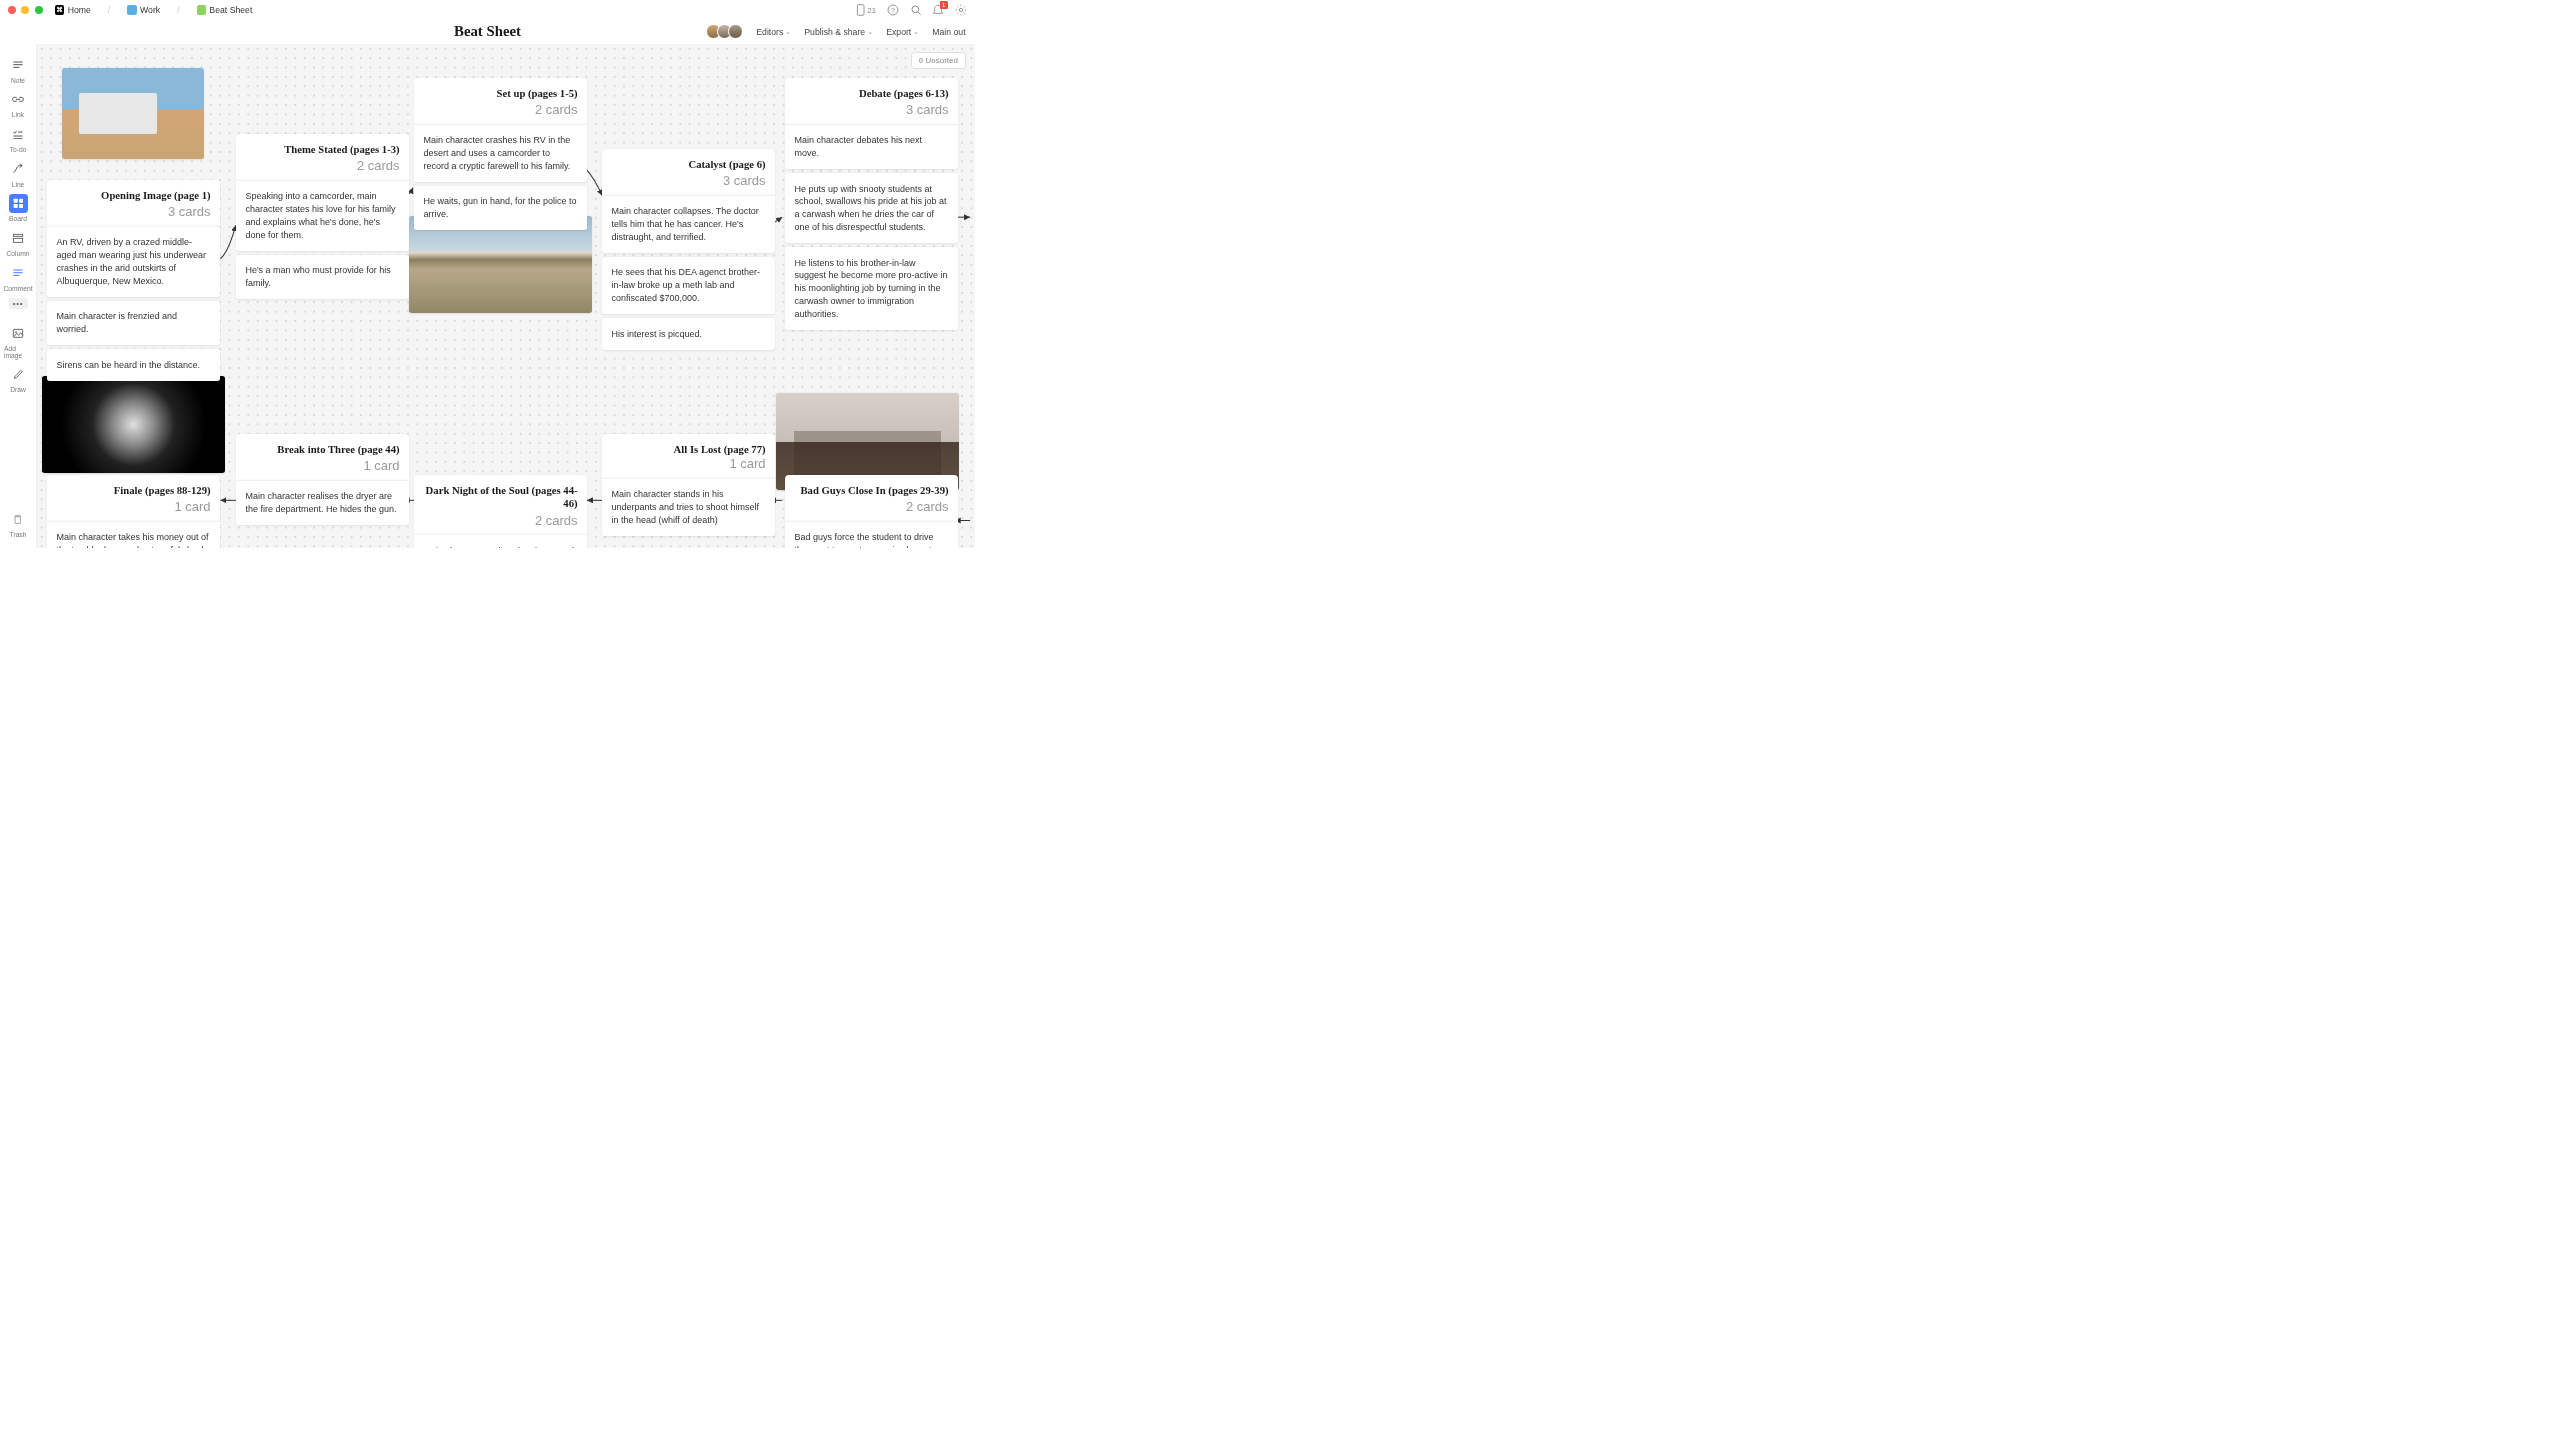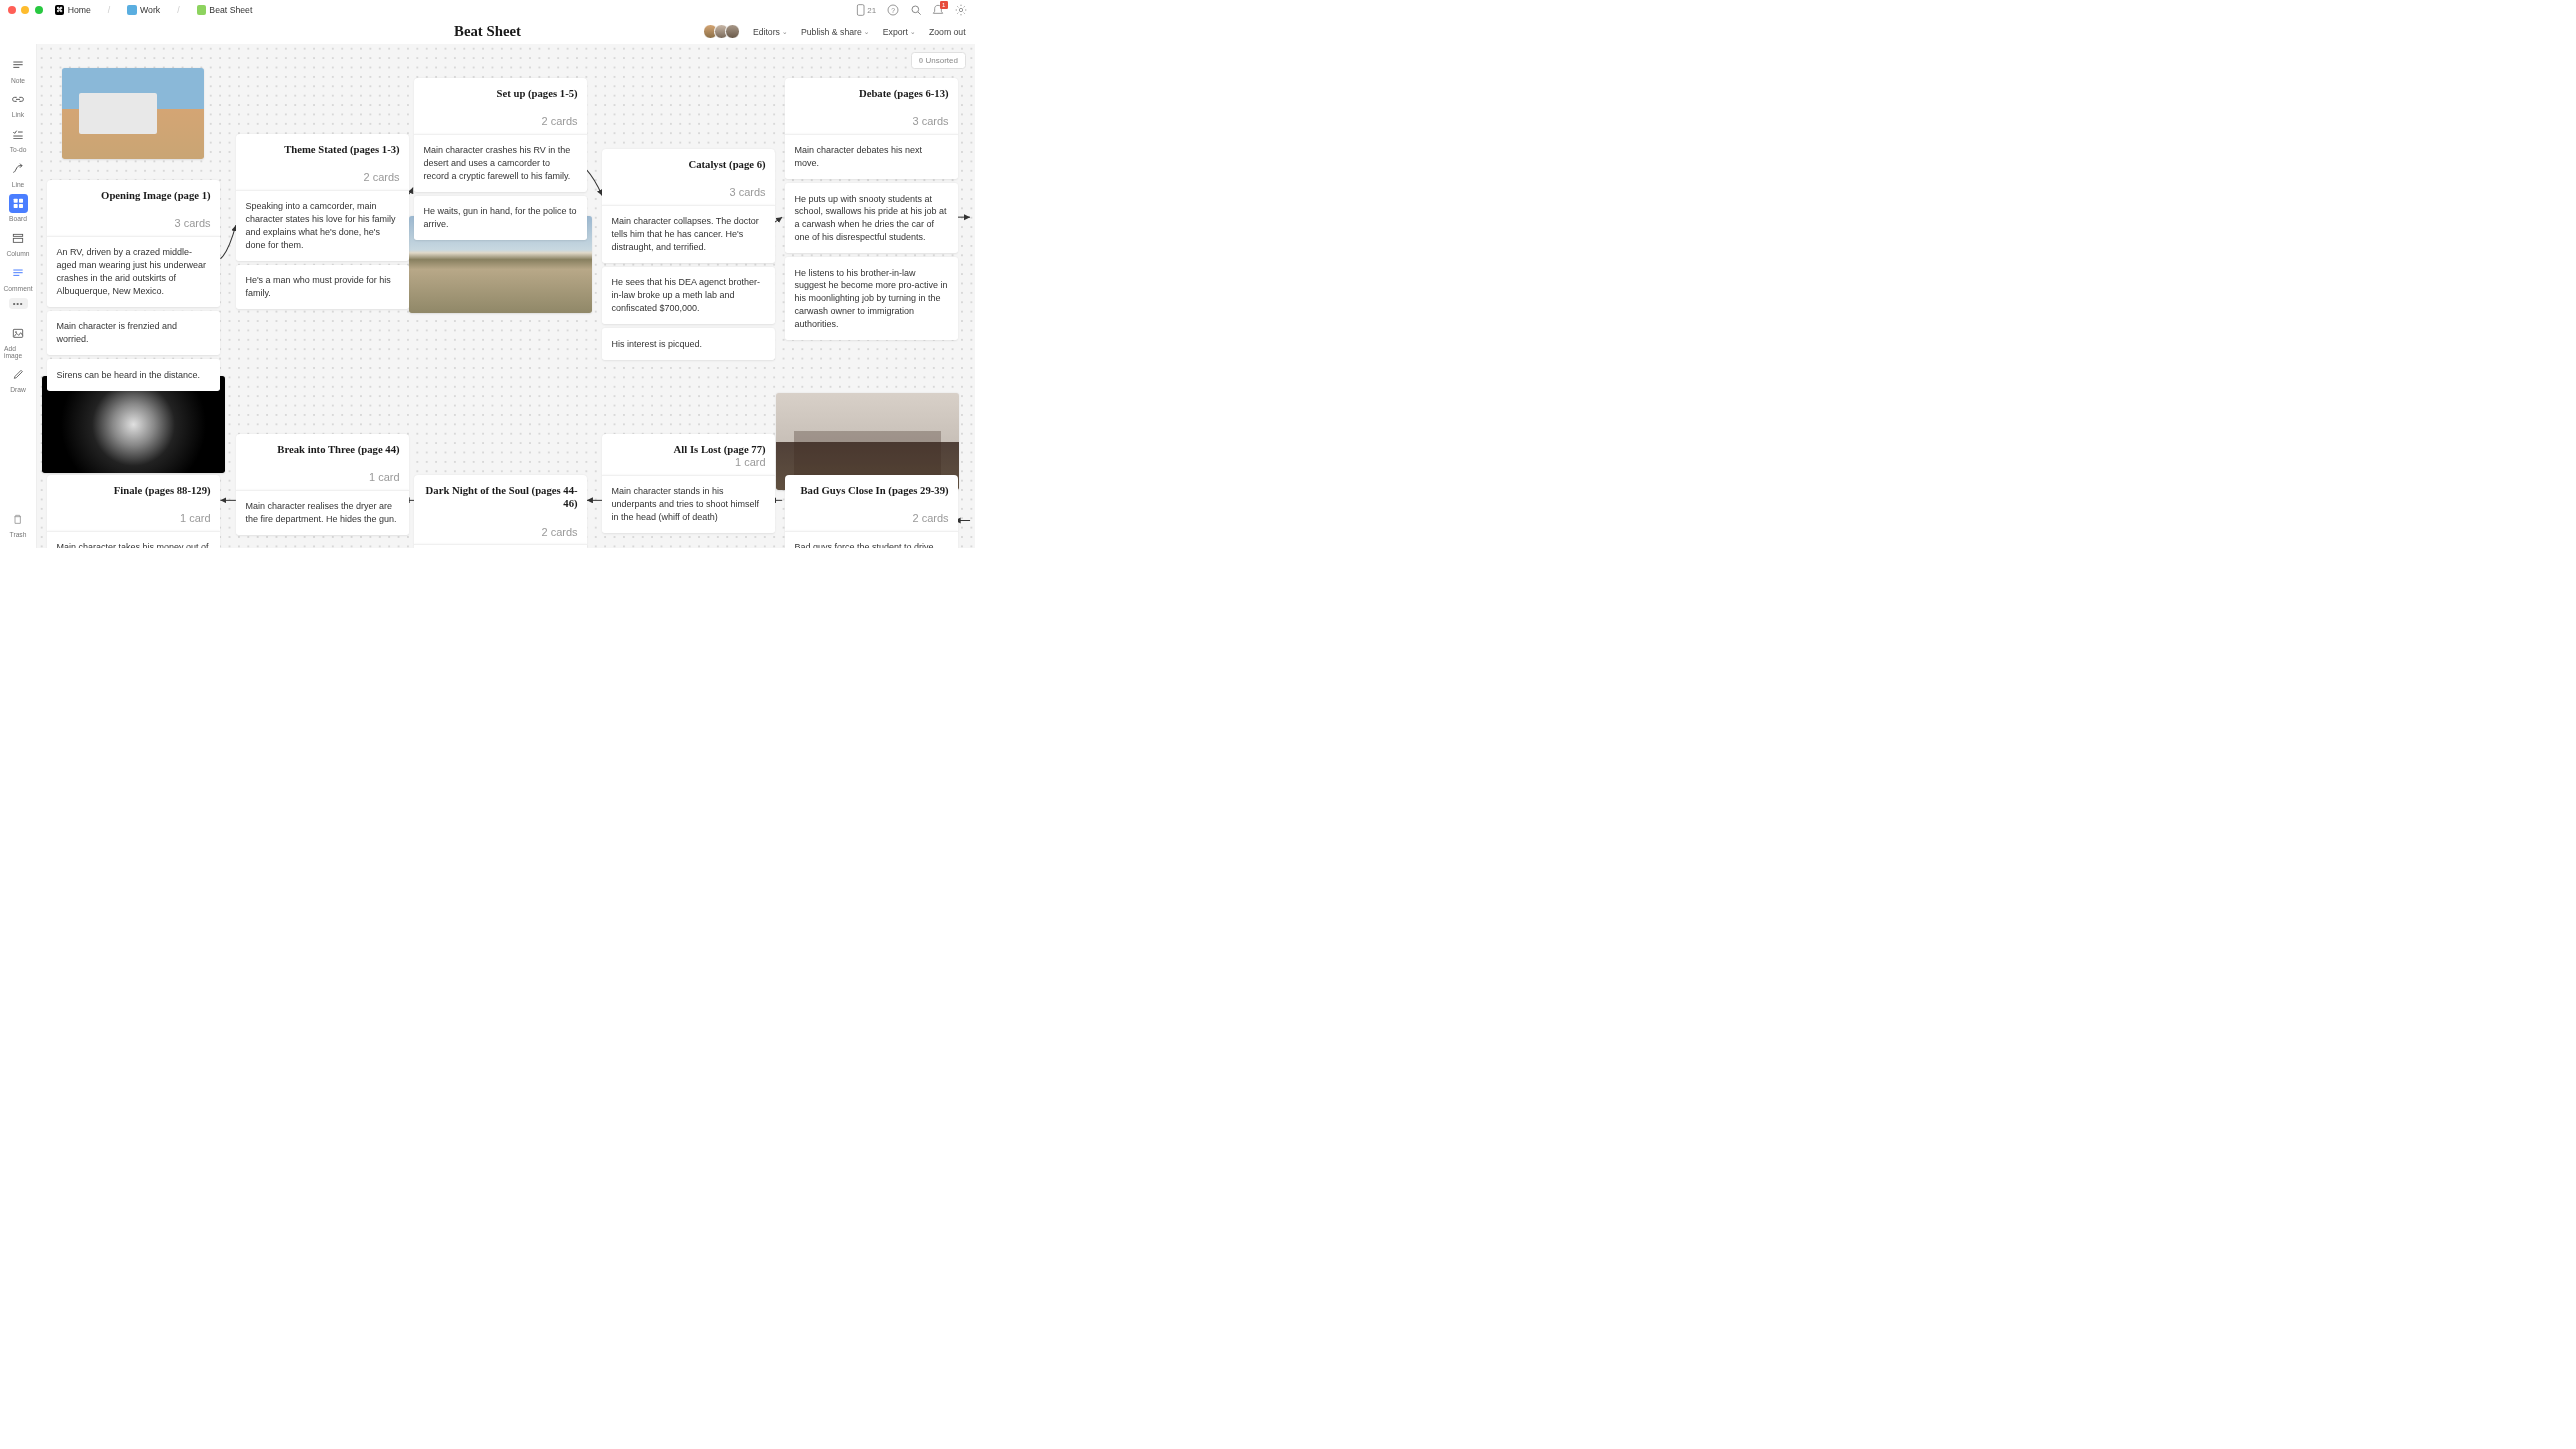--- a/index.html
+++ b/index.html
@@ -49,21 +49,21 @@
 
 
 .canvas { flex:1; background:#f5f5f5; background-image: radial-gradient(#d8d8d8 0.7px, transparent 0.7px); background-size: 9.4px 9.4px; position:relative; overflow:hidden; }
 .unsorted-pill { position:absolute; top:8px; right:9.4px; background:#fff; border:0.7px solid #e0e0e0; border-radius:3.4px; padding:3.4px 6.7px; font-size:8px; color:#888; }
 .unsorted-pill b { color:#aaa; font-weight:600; }
 
 
 .stack { position:absolute; width:173px; }
 .stack-header { background:#fff; border-radius:4px 4px 0 0; padding:9.4px 9.4px 6.7px; text-align:right; box-shadow:0 0.7px 2px rgba(0,0,0,0.08); }
 .stack-title { font-family: Georgia, "Times New Roman", serif; font-weight:700; font-size:10.7px; color:#1a1a1a; line-height:1.25; }
-.stack-count { font-size:11px; color:#999; margin-top:15px; }
+.stack-count { font-size:13px; color:#999; margin-top:2px; }
 .card { background:#fff; border-radius:2.7px; margin-top:4px; padding:9.4px; font-size:9px; color:#333; line-height:1.42; box-shadow:0 0.7px 2px rgba(0,0,0,0.08); }
 .stack-header + .card { margin-top:0; border-radius:0 0 2.7px 2.7px; border-top:0.7px solid #f0f0f0; }
 
 
 .canvas-image { position:absolute; border-radius:2.7px; box-shadow:0 0.7px 2px rgba(0,0,0,0.1); overflow:hidden; }
 
 
 svg.arrows { position:absolute; top:0; left:0; width:100%; height:100%; pointer-events:none; }
 svg.arrows path { stroke:#333; stroke-width:1.5; fill:none; }
 svg.arrows polygon { fill:#333; }
@@ -151,21 +151,21 @@
     </div>
     <div class="menu-item">
       <span>Publish &amp; share</span>
       <span class="chevron">⌄</span>
     </div>
     <div class="menu-item">
       <span>Export</span>
       <span class="chevron">⌄</span>
     </div>
     <div class="menu-item">
-      <span>Zoom out</span>
+      <span>Main out</span>
     </div>
   </div>
 </div>
 
 <div class="main">
   <div class="sidebar">
     <div class="tool">
       <div class="tool-icon">
           <svg width="12" height="9.4" viewBox="0 0 18 14">
             <line x1="2" y1="3" x2="16" y2="3" stroke="#555" stroke-width="1.5"></line>

